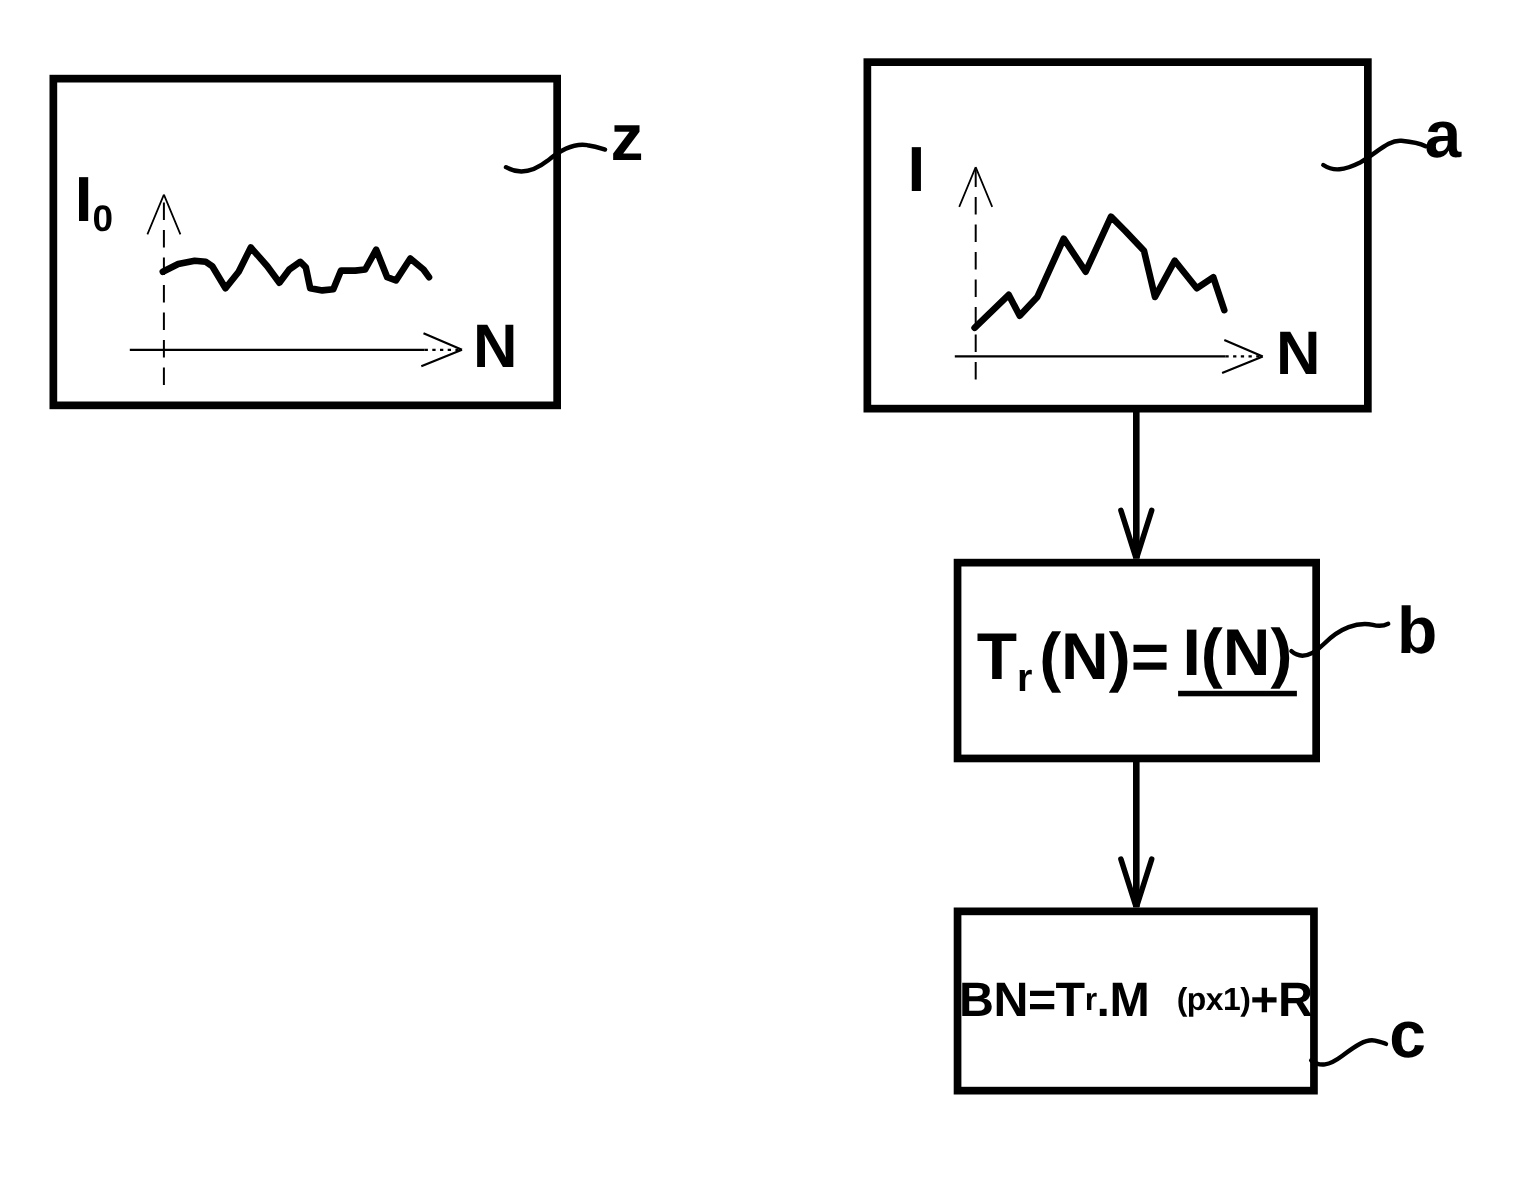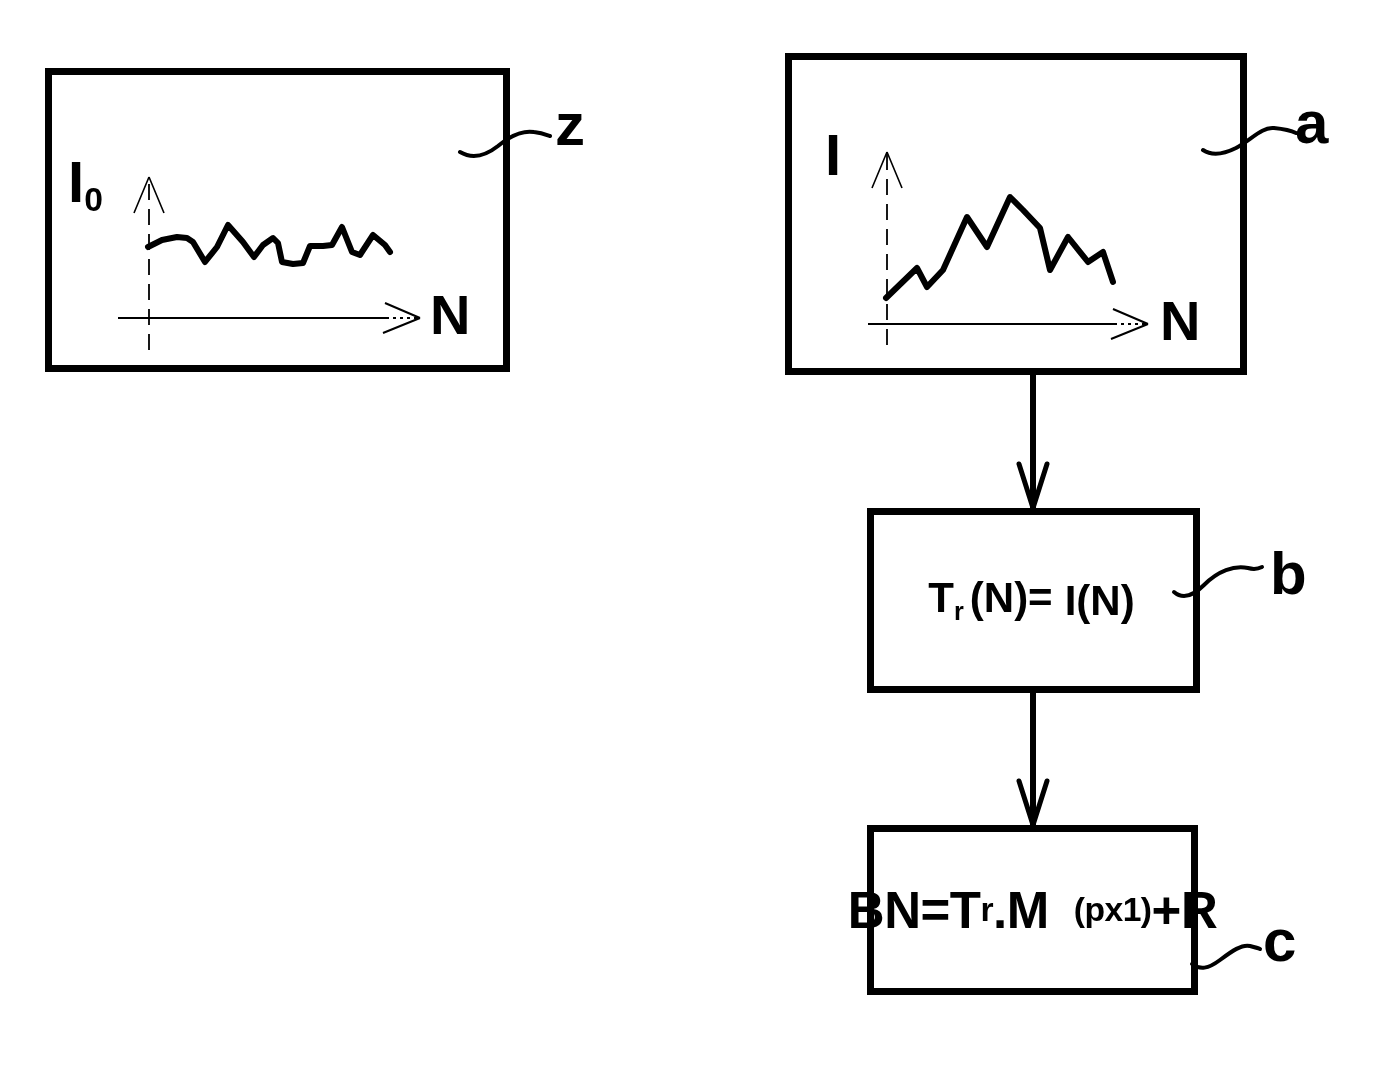--- a/index.html
+++ b/index.html
@@ -46,32 +46,33 @@
   }
   .formula{
     position:absolute;
     left:0;top:0;right:0;bottom:0;
     display:flex;
     align-items:center;
     justify-content:center;
     font-weight:bold;
     white-space:nowrap;
   }
-  .formula-b{font-size:42px;line-height:1;}
-  .formula-c{font-size:51px;line-height:1;letter-spacing:-0.5px;}
+  .formula-b{font-size:60px;line-height:1;}
+  .formula-c{font-size:44px;line-height:1;letter-spacing:-0.5px;}
   .formula sub{
     font-size:0.6em;
     vertical-align:-0.32em;
     line-height:1;
   }
   .formula-c sub{font-size:0.66em;}
   .sub-gap{margin-left:25px;}
   .lhs-rest{margin-left:6px;}
   .frac{
     display:inline-flex;
+    flex-direction:column;
     align-items:center;
     margin-left:8px;
     vertical-align:middle;
   }
   .frac .num,.frac .den{display:inline-block;padding:0 4px;}
   .frac .bar{
     align-self:stretch;
     height:5px;
     background:#000;
     margin:4px 0;

